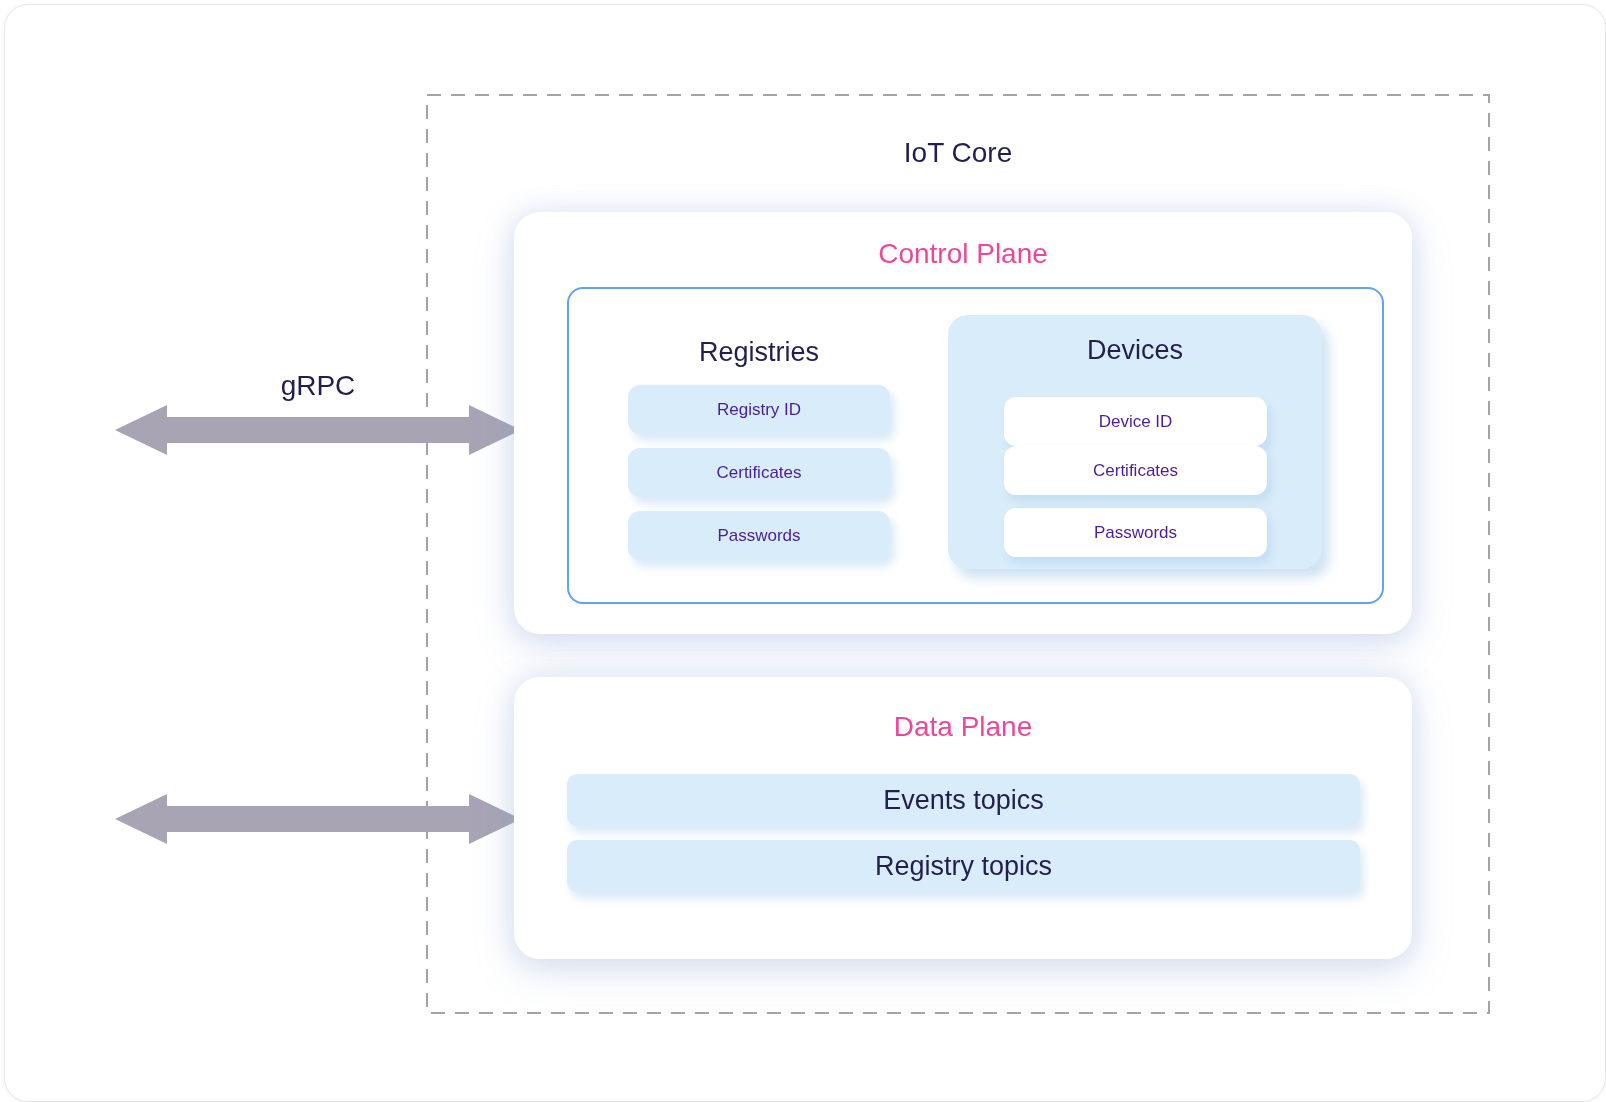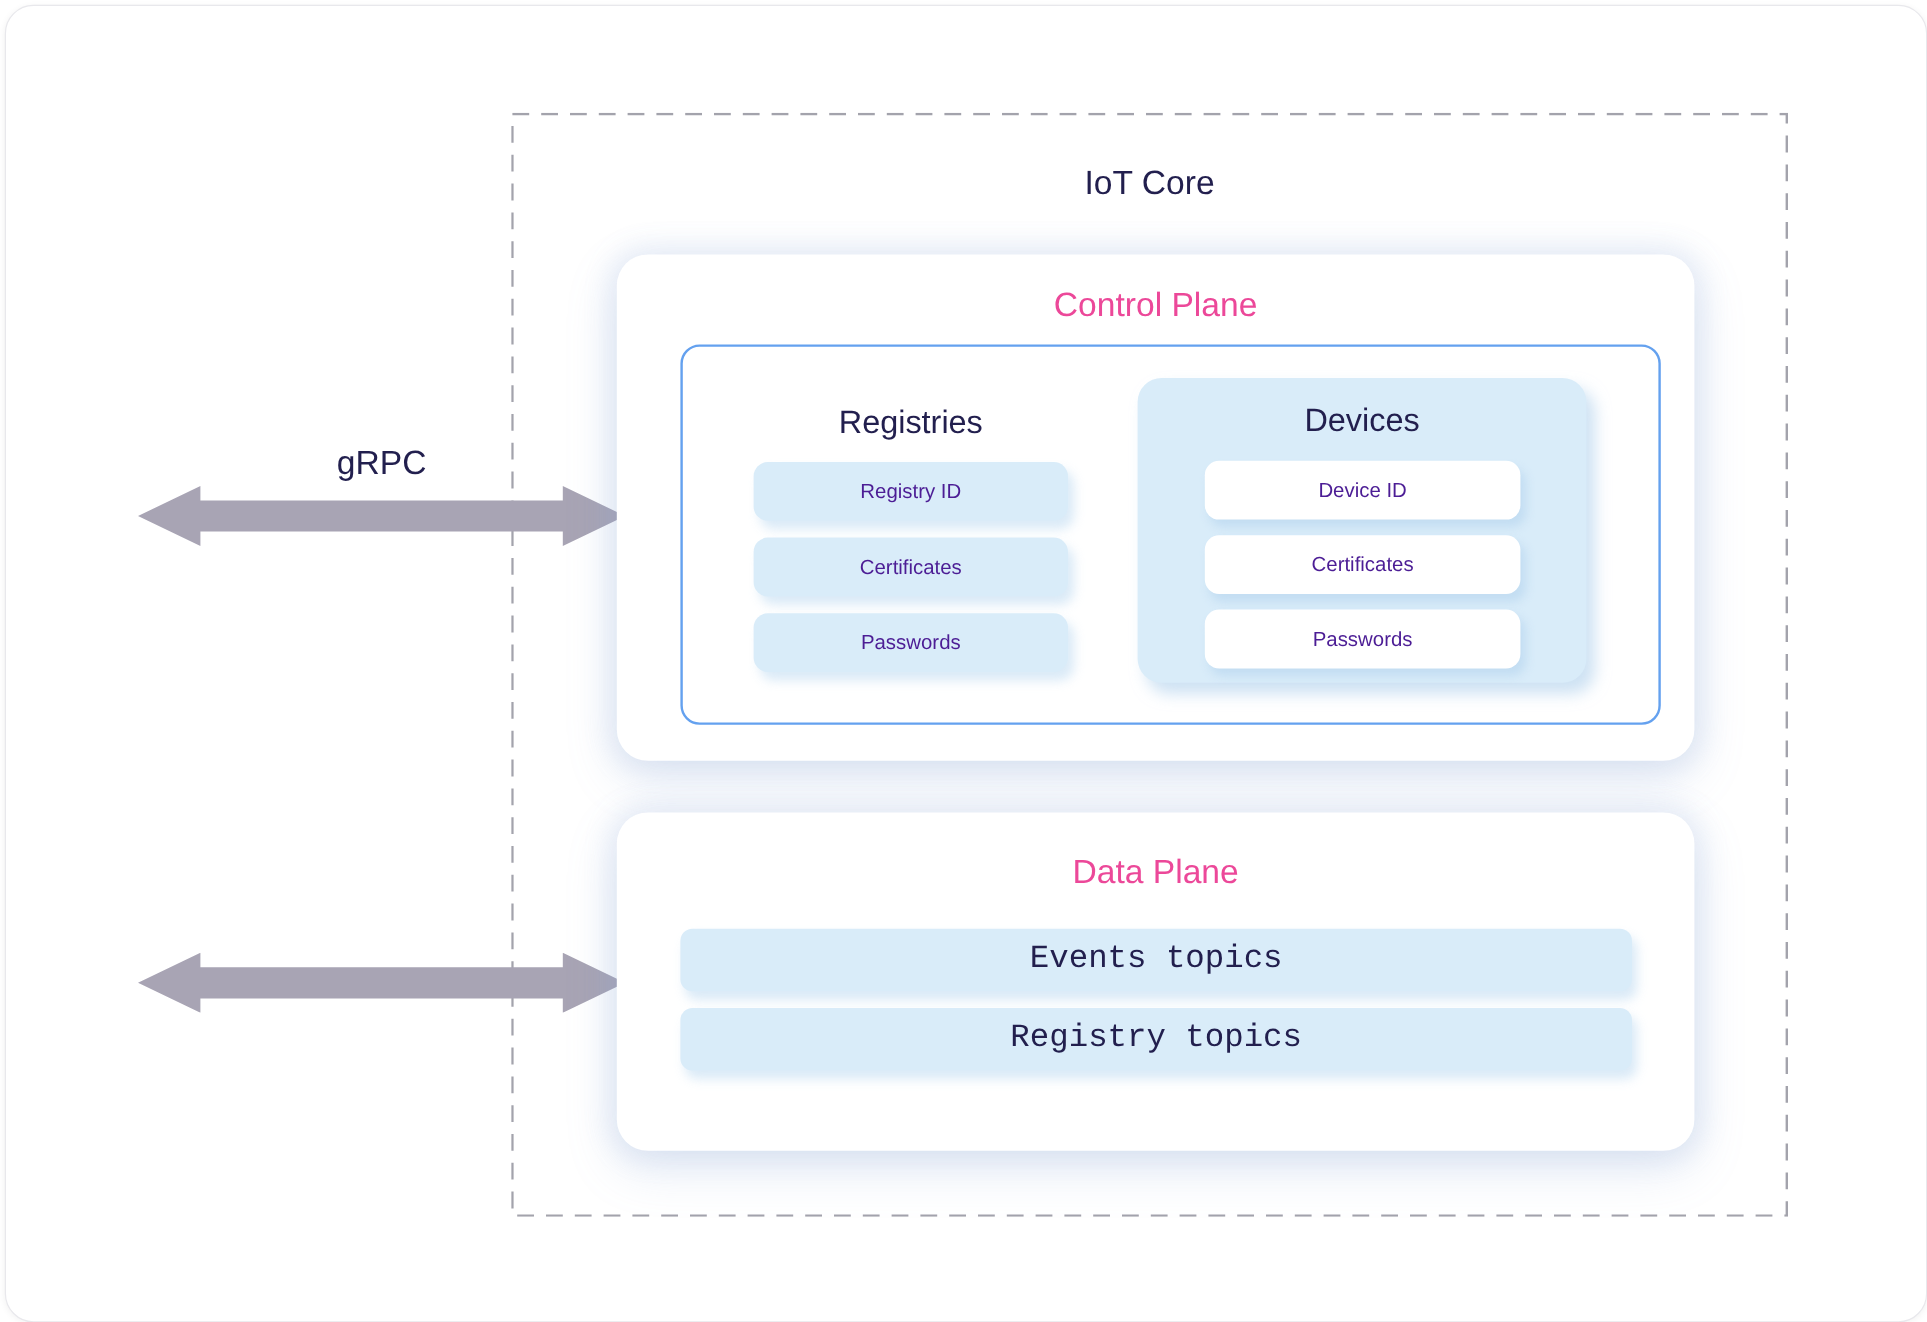--- a/index.html
+++ b/index.html
@@ -89,35 +89,34 @@
   .reg-pill-1 { top: 159px; }
   .reg-pill-2 { top: 222px; }
 
   .devices-panel {
     left: 379px; top: 26px; width: 374px; height: 254px;
     background: #d9ecf9;
     border-radius: 20px;
     box-shadow: 7px 9px 12px rgba(166,202,234,0.55);
   }
   .dev-pill { left: 56px; width: 263px; height: 49px; }
-  .dev-pill-0 { top: 69px; }
+  .dev-pill-0 { top: 82px; }
   .dev-pill-1 { top: 131px; }
   .dev-pill-2 { top: 193px; }
 
   .topic-row {
     left: 53px; width: 793px; height: 52px;
     border-radius: 10px;
     background: #d9ecf9;
     box-shadow: 4px 7px 9px rgba(173,208,238,0.45);
     display: flex;
     align-items: center;
     justify-content: center;
     font-size: 27px;
     color: #221f4e;
-    font-family: Liberation Mono, monospace;
   }
   .topic-row-0 { top: 97px; }
   .topic-row-1 { top: 163px; }
 
   .protocol-label {
     left: 110px; width: 406px;
     text-align: center;
     font-size: 28px;
     line-height: 30px;
     color: #221f4e;

